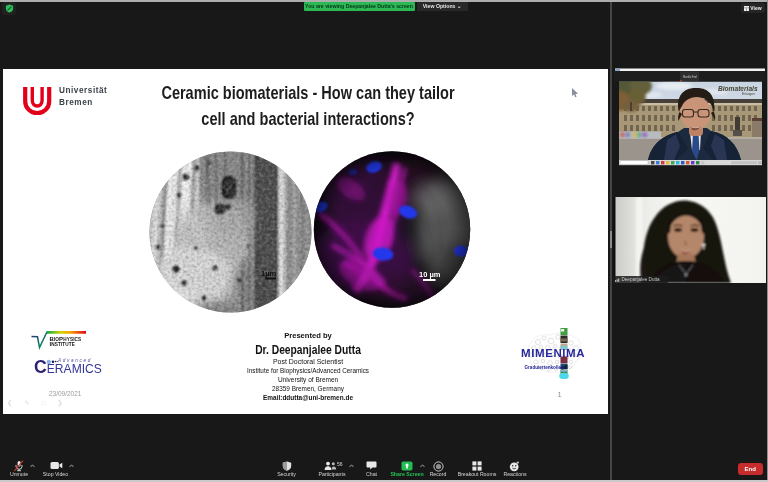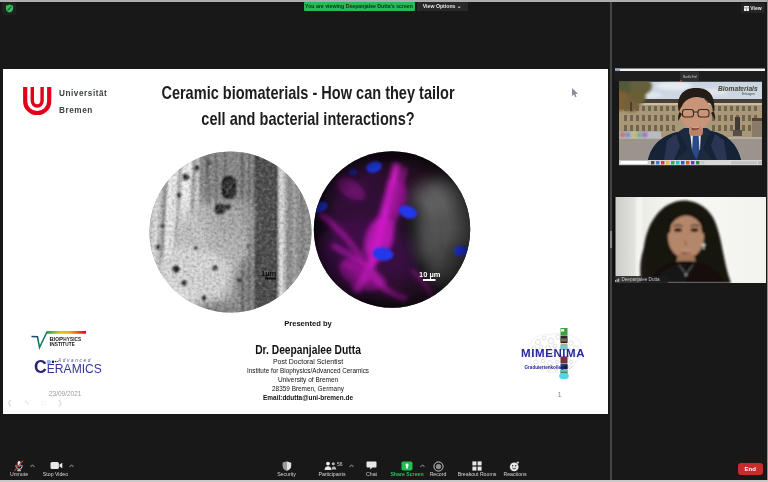--- a/index.html
+++ b/index.html
@@ -35,21 +35,21 @@
   <line x1="3" y1="2.2" x2="3" y2="6" stroke="#8a8a8a" stroke-width="0.9"></line>
 </svg>
 <div class="abs" style="left:749.5px;top:4px;width:13px;height:9px;color:#ececec;font-size:5px;font-weight:bold;line-height:8.6px;text-align:center;">View</div>
 
 <div class="abs" style="left:2.5px;top:68.5px;width:605.5px;height:345px;background:#ffffff;"></div>
 
 <svg class="abs" style="left:23px;top:86px;" width="29" height="29" viewBox="0 0 29 29">
   <path d="M2.2 1 V15.2 C2.2 22.3 7.7 27.2 14.2 27.2 C20.7 27.2 26.2 22.3 26.2 15.2 V1" fill="none" stroke="#e2001a" stroke-width="4.2"></path>
   <path d="M9.3 1 V14.6 C9.3 17.8 11.5 20 14.2 20 C16.9 20 19.1 17.8 19.1 14.6 V1" fill="none" stroke="#e2001a" stroke-width="3.4"></path>
 </svg>
-<div class="abs" style="left:59px;top:85.2px;color:#3a3f46;font-size:8.2px;font-weight:bold;line-height:17px;letter-spacing:0.55px;">Universität<br>Bremen</div>
+<div class="abs" style="left:59px;top:85.2px;color:#3a3f46;font-size:8.2px;font-weight:bold;line-height:12px;letter-spacing:0.55px;">Universität<br>Bremen</div>
 
 <div class="abs" style="left:108px;top:80px;width:400px;text-align:center;color:#1d1d1d;
      font-size:19px;font-weight:bold;line-height:26px;transform:scaleX(0.765);transform-origin:50% 0;white-space:nowrap;">
 Ceramic biomaterials - How can they tailor<br>cell and bacterial interactions?</div>
 
 <svg class="abs" style="left:571px;top:88px;" width="8" height="11" viewBox="0 0 8 11">
   <path d="M1 0 L1 8 L3 6.4 L4.2 9.3 L5.6 8.8 L4.4 6 L7 5.8 Z" fill="#8b8f9b"></path>
 </svg>
 
 <svg class="abs" style="left:149px;top:151px;" width="163" height="162" viewBox="0 0 163 162">
@@ -238,21 +238,21 @@
   <circle cx="9.7" cy="2.5" r="0.8" fill="#1a1a5a"></circle>
   <circle cx="11.6" cy="2.4" r="0.5" fill="#1a1a5a"></circle>
 </svg>
 <div class="abs" style="left:58px;top:359.4px;color:#4a4a9a;font-size:4.6px;font-style:italic;letter-spacing:1.7px;line-height:1;">Advanced</div>
 
 <div class="abs" style="left:48.5px;top:390px;color:#9b9b9b;font-size:8px;line-height:1;transform:scaleX(0.81);transform-origin:0 0;">23/09/2021</div>
 
 <div class="abs" style="left:7px;top:399.5px;color:#dcdcdc;font-size:6.5px;letter-spacing:5px;line-height:1;">❮ ✎ □ ❯</div>
 
 <style>.pl{position:absolute;left:158px;width:300px;text-align:center;color:#111;line-height:1;transform-origin:50% 0;white-space:nowrap;}</style>
-<div class="pl" style="top:320px;font-size:7.6px;font-weight:bold;">Presented by</div>
+<div class="pl" style="top:332px;font-size:7.6px;font-weight:bold;">Presented by</div>
 <div class="pl" style="top:343.5px;font-size:12px;font-weight:bold;transform:scaleX(0.857);">Dr. Deepanjalee Dutta</div>
 <div class="pl" style="top:358.2px;font-size:7.2px;transform:scaleX(0.97);">Post Doctoral Scientist</div>
 <div class="pl" style="top:367.4px;font-size:7.2px;transform:scaleX(0.883);">Institute for Biophysics/Advanced Ceramics</div>
 <div class="pl" style="top:376.3px;font-size:7.2px;transform:scaleX(0.903);">University of Bremen</div>
 <div class="pl" style="top:384.9px;font-size:7.2px;transform:scaleX(0.891);">28359 Bremen, Germany</div>
 <div class="pl" style="top:394.3px;font-size:7.4px;font-weight:bold;transform:scaleX(0.875);">Email:ddutta@uni-bremen.de</div>
 
 <svg class="abs" style="left:518px;top:327px;" width="75" height="52" viewBox="0 0 75 52">
   <defs>
       <filter id="mb" x="-20%" y="-20%" width="140%" height="140%">

